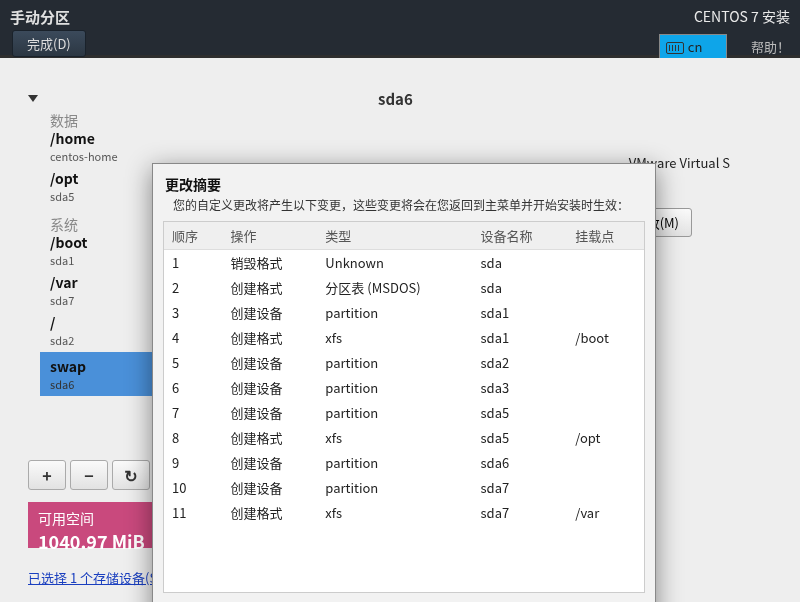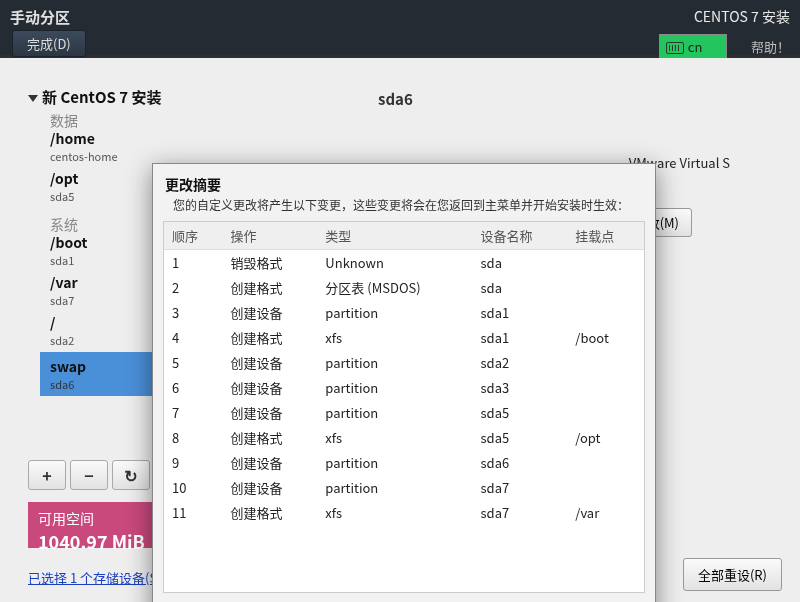--- a/index.html
+++ b/index.html
@@ -4,21 +4,21 @@
 <style>
   * { box-sizing: border-box; margin: 0; padding: 0; font-family: "Noto Sans CJK SC", "Microsoft YaHei", Arial, sans-serif; }
   body { width: 800px; height: 602px; background: #2e2e2e; overflow: hidden; position: relative; }
 
   
   .topbar { background: #252b33; color: #e0e0e0; height: 55px; position: relative; }
   .topbar-title { position: absolute; left: 10px; top: 6px; font-size: 15px; font-weight: bold; }
   .topbar-done { position: absolute; left: 12px; top: 30px; background: linear-gradient(#3b4a5b,#2c3743); border: 1px solid #1a222b; color: #ddd; padding: 3px 14px; font-size: 13px; border-radius: 3px; cursor: pointer; }
   .topbar-right { position: absolute; right: 10px; top: 6px; text-align: right; }
   .install-title { font-size: 14px; color: #eaeaea; }
-  .lang-box { display: inline-block; background: #22c55e; border: 1px solid #888; padding: 2px 24px 2px 6px; font-size: 13px; color: #222; margin-top: 4px; position: relative; }
+  .lang-box { display: inline-block; background: #0ea5e9; border: 1px solid #888; padding: 2px 24px 2px 6px; font-size: 13px; color: #222; margin-top: 4px; position: relative; }
   .lang-box .kbd-icon { display:inline-block; width:18px; height:12px; border:1px solid #333; border-radius:2px; margin-right:4px; vertical-align:middle; position:relative; }
   .lang-box .kbd-icon::before{content:"";position:absolute;left:2px;top:2px;right:2px;bottom:2px;background:repeating-linear-gradient(90deg,#333 0 1px,transparent 1px 3px);}
   .help-btn { display:inline-block; color:#bbb; font-size:13px; margin-left:20px; cursor:pointer; }
 
   
   .main { position:absolute; top:58px; left:0; right:0; bottom:0; background:#eeeeee; }
 
   .tree-header { position:absolute; left:28px; top:28px; font-size:15px; font-weight:bold; color:#111; }
   .tree-header .arrow { display:inline-block; width:0;height:0;border-left:5px solid transparent;border-right:5px solid transparent;border-top:7px solid #333;margin-right:4px;vertical-align:middle;}
 
@@ -72,21 +72,21 @@
     <div style="margin-top:4px;">
       <span class="lang-box">
         <span class="kbd-icon"></span><span>cn</span>
       </span>
       <span class="help-btn">帮助！</span>
     </div>
   </div>
 </div>
 
 <div class="main">
-  <div class="tree-header"><span class="arrow"></span><span>新 CentOS 7 安装</span></div>
+  <div class="tree-header"><span class="arrow"></span></div>
 
   <div class="cat-label" style="top:52px;">数据</div>
   <div class="entry" style="top:70px;">
     <div class="path">/home</div>
     <div class="dev">centos-home</div>
   </div>
   <div class="entry" style="top:110px;">
     <div class="path">/opt</div>
     <div class="dev">sda5</div>
   </div>
@@ -117,21 +117,20 @@
   <div class="space-box avail">
     <div class="lbl">可用空间</div>
     <div class="val">1040.97 MiB</div>
   </div>
   <div class="space-box total">
     <div class="lbl">总空间</div>
     <div class="val">40 GiB</div>
   </div>
 
   <a class="storage-link">已选择 1 个存储设备(S)</a>
-  <button class="reset-btn">全部重设(R)</button>
 
   <div class="sda6-label">sda6</div>
   <div class="right-text">VMware Virtual S</div>
   <button class="modify-btn">修改(M)</button>
 
   <div class="modal">
     <div class="modal-title">更改摘要</div>
     <div class="modal-sub">您的自定义更改将产生以下变更，这些变更将会在您返回到主菜单并开始安装时生效：</div>
     <div class="tbl-wrap">
       <table class="tbl">

